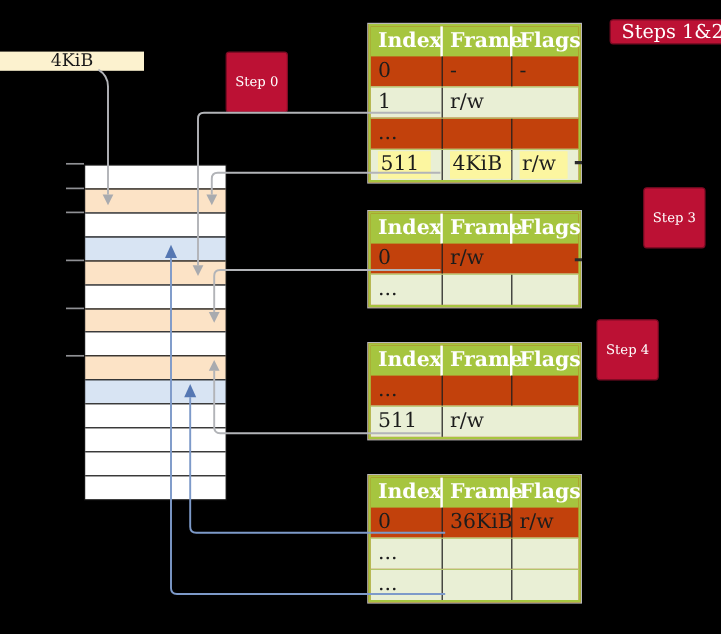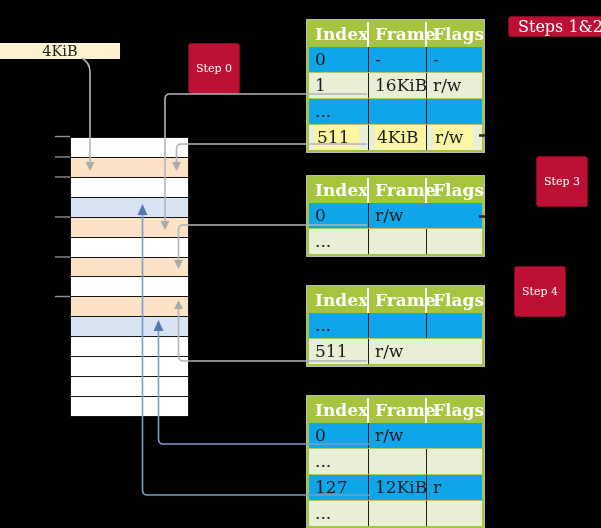--- a/index.html
+++ b/index.html
@@ -26,21 +26,21 @@
     border:1.5px solid #141414;box-sizing:border-box;display:flex;flex-direction:column;
   }
   .mrow{flex:1;}
   .mrow + .mrow{border-top:1.5px solid #141414;}
   .mrow.w{background:#ffffff;}
   .mrow.o{background:var(--row-orange,#fce3c6);}
   .mrow.b{background:var(--row-blue,#d8e4f3);}
   
   .ptable{
     position:absolute;left:307px;width:177px;border:2px solid var(--tbl-green,#a6c53f);
-    box-shadow:0 0 0 1px #b9b9b9;box-sizing:border-box;background:#0ea5e9;
+    box-shadow:0 0 0 1px #b9b9b9;box-sizing:border-box;background:#c2410c;
   }
   .trow,.thead{display:flex;height:25px;}
   .thead{background:var(--tbl-green,#a6c53f);}
   .th{
     color:#fff;font-weight:bold;font-size:17px;line-height:25px;padding-left:6px;
     box-sizing:border-box;
   }
   .th.c0,.th.c1{border-right:2px solid #fff;}
   .td{
     color:#1c1c1c;font-size:17px;line-height:24px;padding-left:6px;box-sizing:border-box;
@@ -56,21 +56,21 @@
 </head>
 <body>
 
 <div id="stage">
 
   <div class="framebox">4KiB</div>
 
   <div class="badge" style="left:188px;top:43px;">Step 0</div>
   <div class="badge big" style="left:508px;top:16px;">Steps 1&amp;2</div>
   <div class="badge" style="left:536px;top:156px;">Step 3</div>
-  <div class="badge" style="left:514px;top:266px;">Step 4</div>
+  <div class="badge" style="left:497px;top:266px;">Step 4</div>
 
   <div class="memcol">
       <div class="mrow w"></div>
       <div class="mrow o"></div>
       <div class="mrow w"></div>
       <div class="mrow b"></div>
       <div class="mrow o"></div>
       <div class="mrow w"></div>
       <div class="mrow o"></div>
       <div class="mrow w"></div>
@@ -88,21 +88,20 @@
       <div class="th c1">Frame</div>
       <div class="th c2">Flags</div>
     </div>
     <div class="trow">
       <div class="td c0">0</div>
       <div class="td c1">-</div>
       <div class="td c2">-</div>
     </div>
     <div class="trow shade">
       <div class="td c0">1</div>
-      <div class="td c1">16KiB</div>
       <div class="td c2">r/w</div>
     </div>
     <div class="trow">
       <div class="td c0">...</div>
       <div class="td c1"></div>
       <div class="td c2"></div>
     </div>
     <div class="trow shade">
       <div class="td c0"><span class="hl">511</span></div>
       <div class="td c1"><span class="hl">4KiB</span></div>
@@ -145,31 +144,27 @@
   </div>
 
   <div class="ptable" style="top:396px;">
     <div class="thead">
       <div class="th c0">Index</div>
       <div class="th c1">Frame</div>
       <div class="th c2">Flags</div>
     </div>
     <div class="trow">
       <div class="td c0">0</div>
-      <div class="td c2">r/w</div>
-    </div>
-    <div class="trow shade">
-      <div class="td c0">...</div>
-      <div class="td c1"></div>
-      <div class="td c2"></div>
-    </div>
-    <div class="trow">
-      <div class="td c0">127</div>
-      <div class="td c1">12KiB</div>
-      <div class="td c2">r</div>
+      <div class="td c1">36KiB</div>
+      <div class="td c2">r/w</div>
+    </div>
+    <div class="trow shade">
+      <div class="td c0">...</div>
+      <div class="td c1"></div>
+      <div class="td c2"></div>
     </div>
     <div class="trow shade">
       <div class="td c0">...</div>
       <div class="td c1"></div>
       <div class="td c2"></div>
     </div>
   </div>
 
   <svg class="overlay" width="601" height="528" viewBox="0 0 601 528">
 

